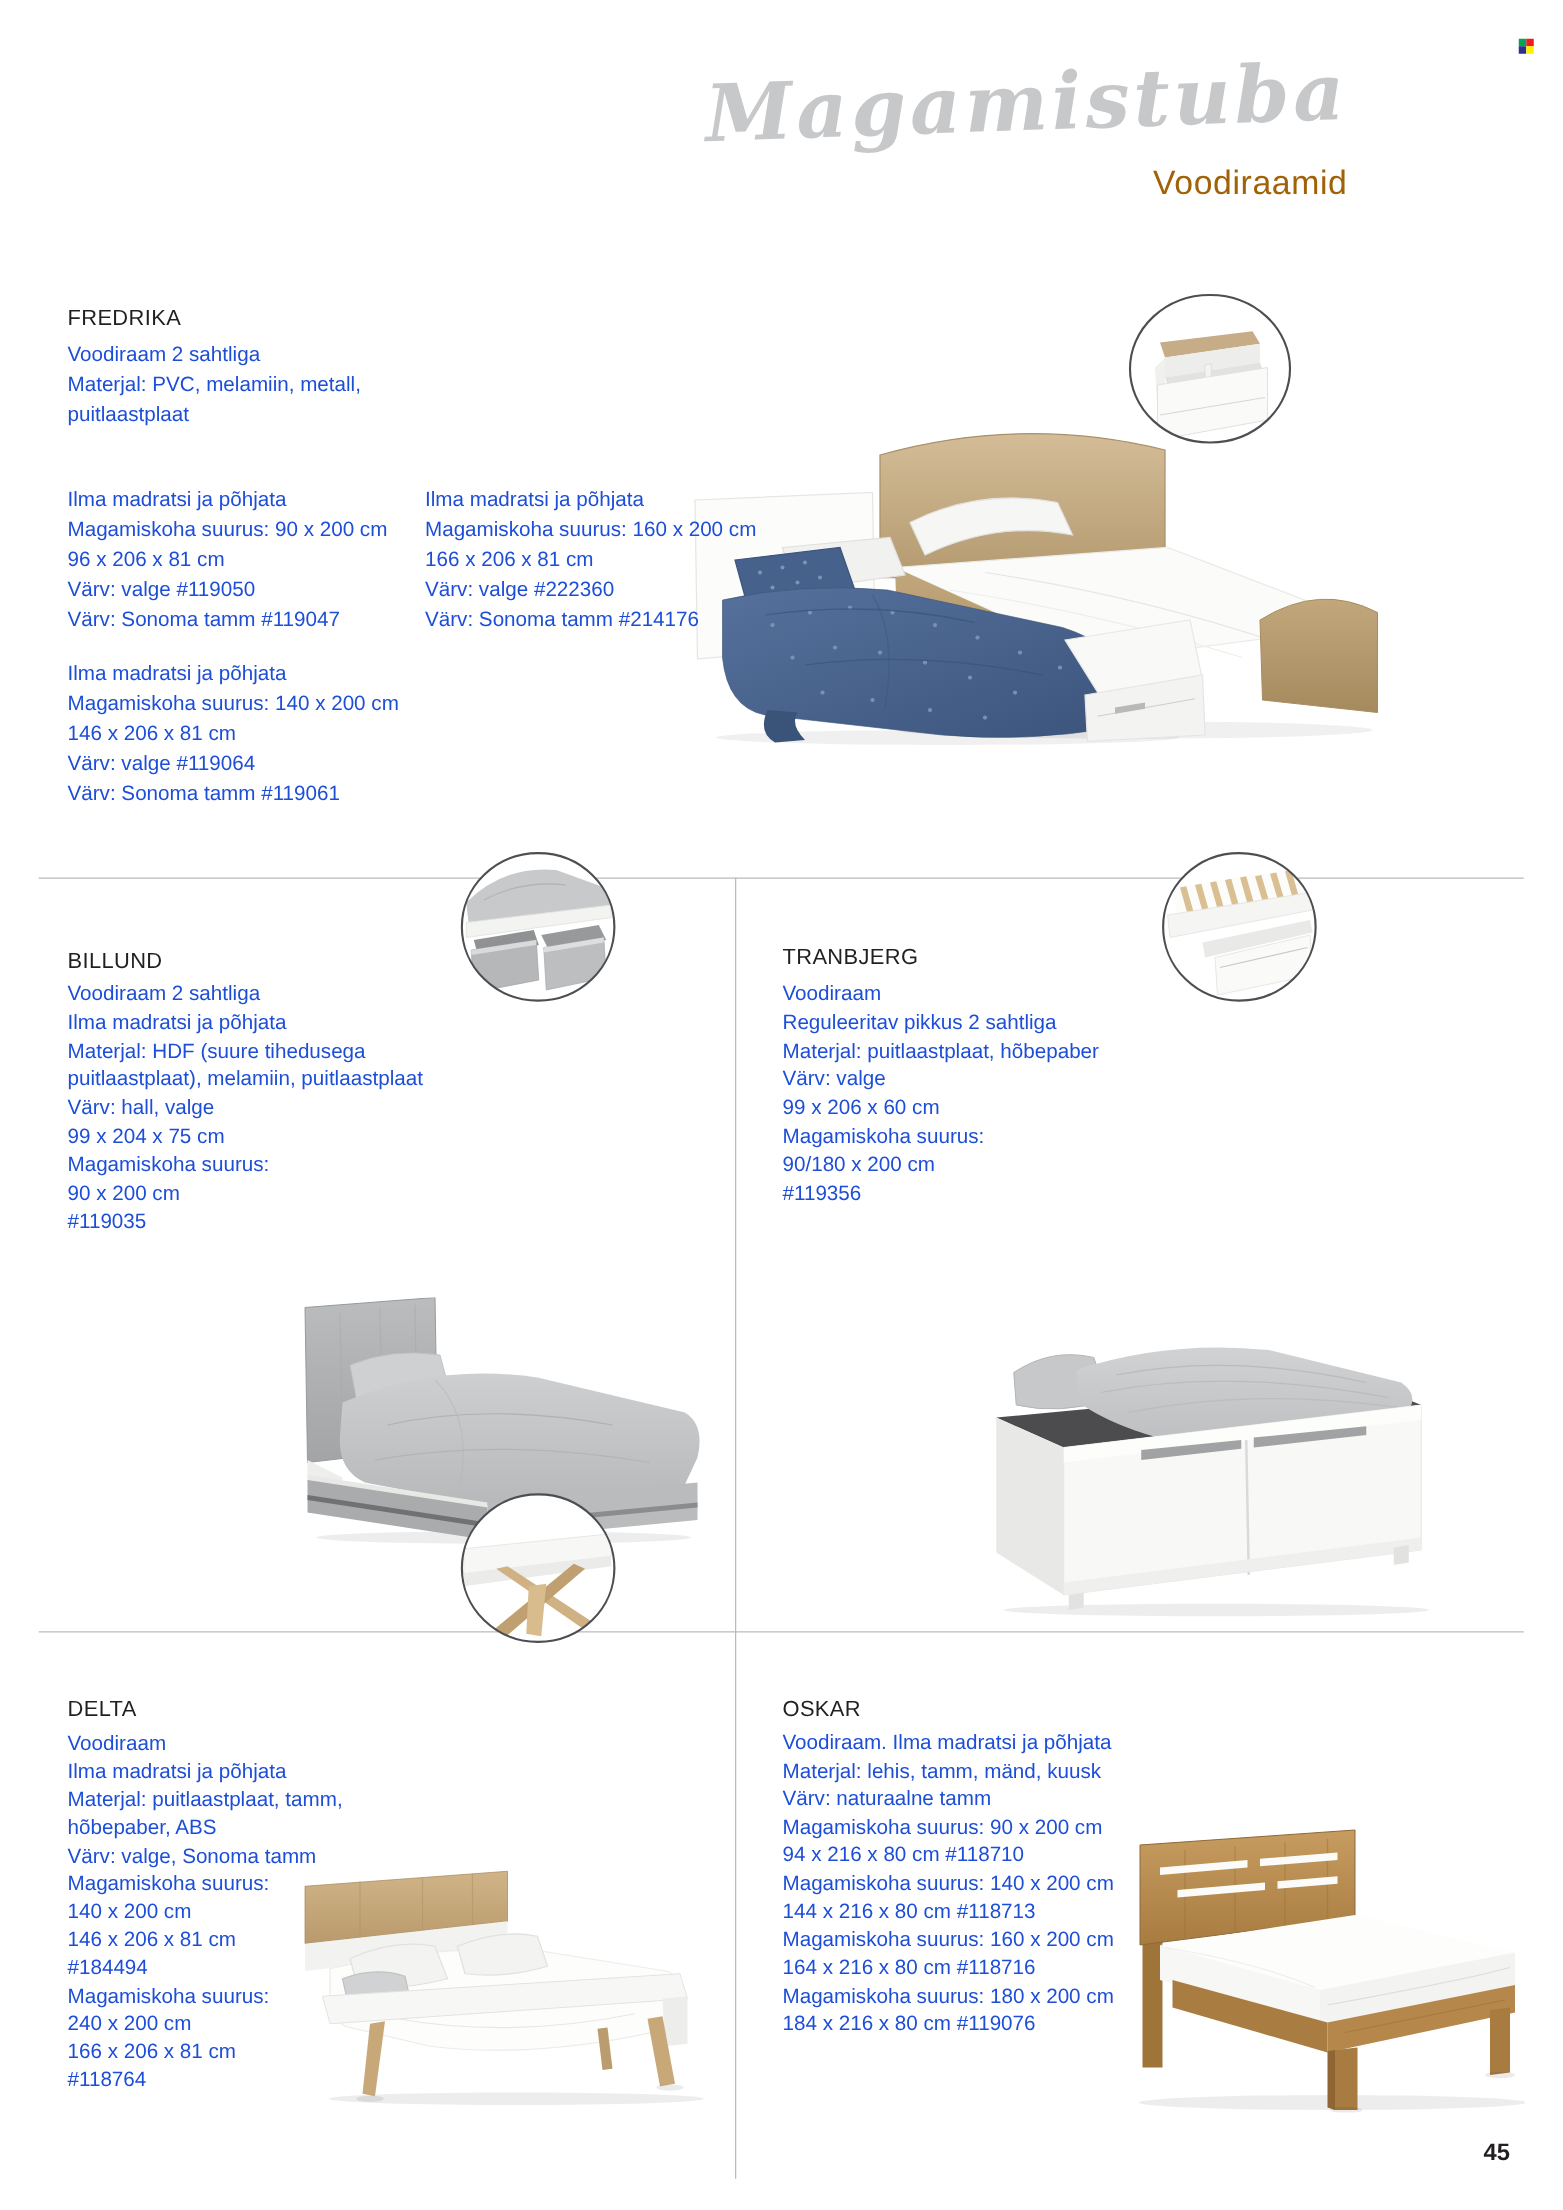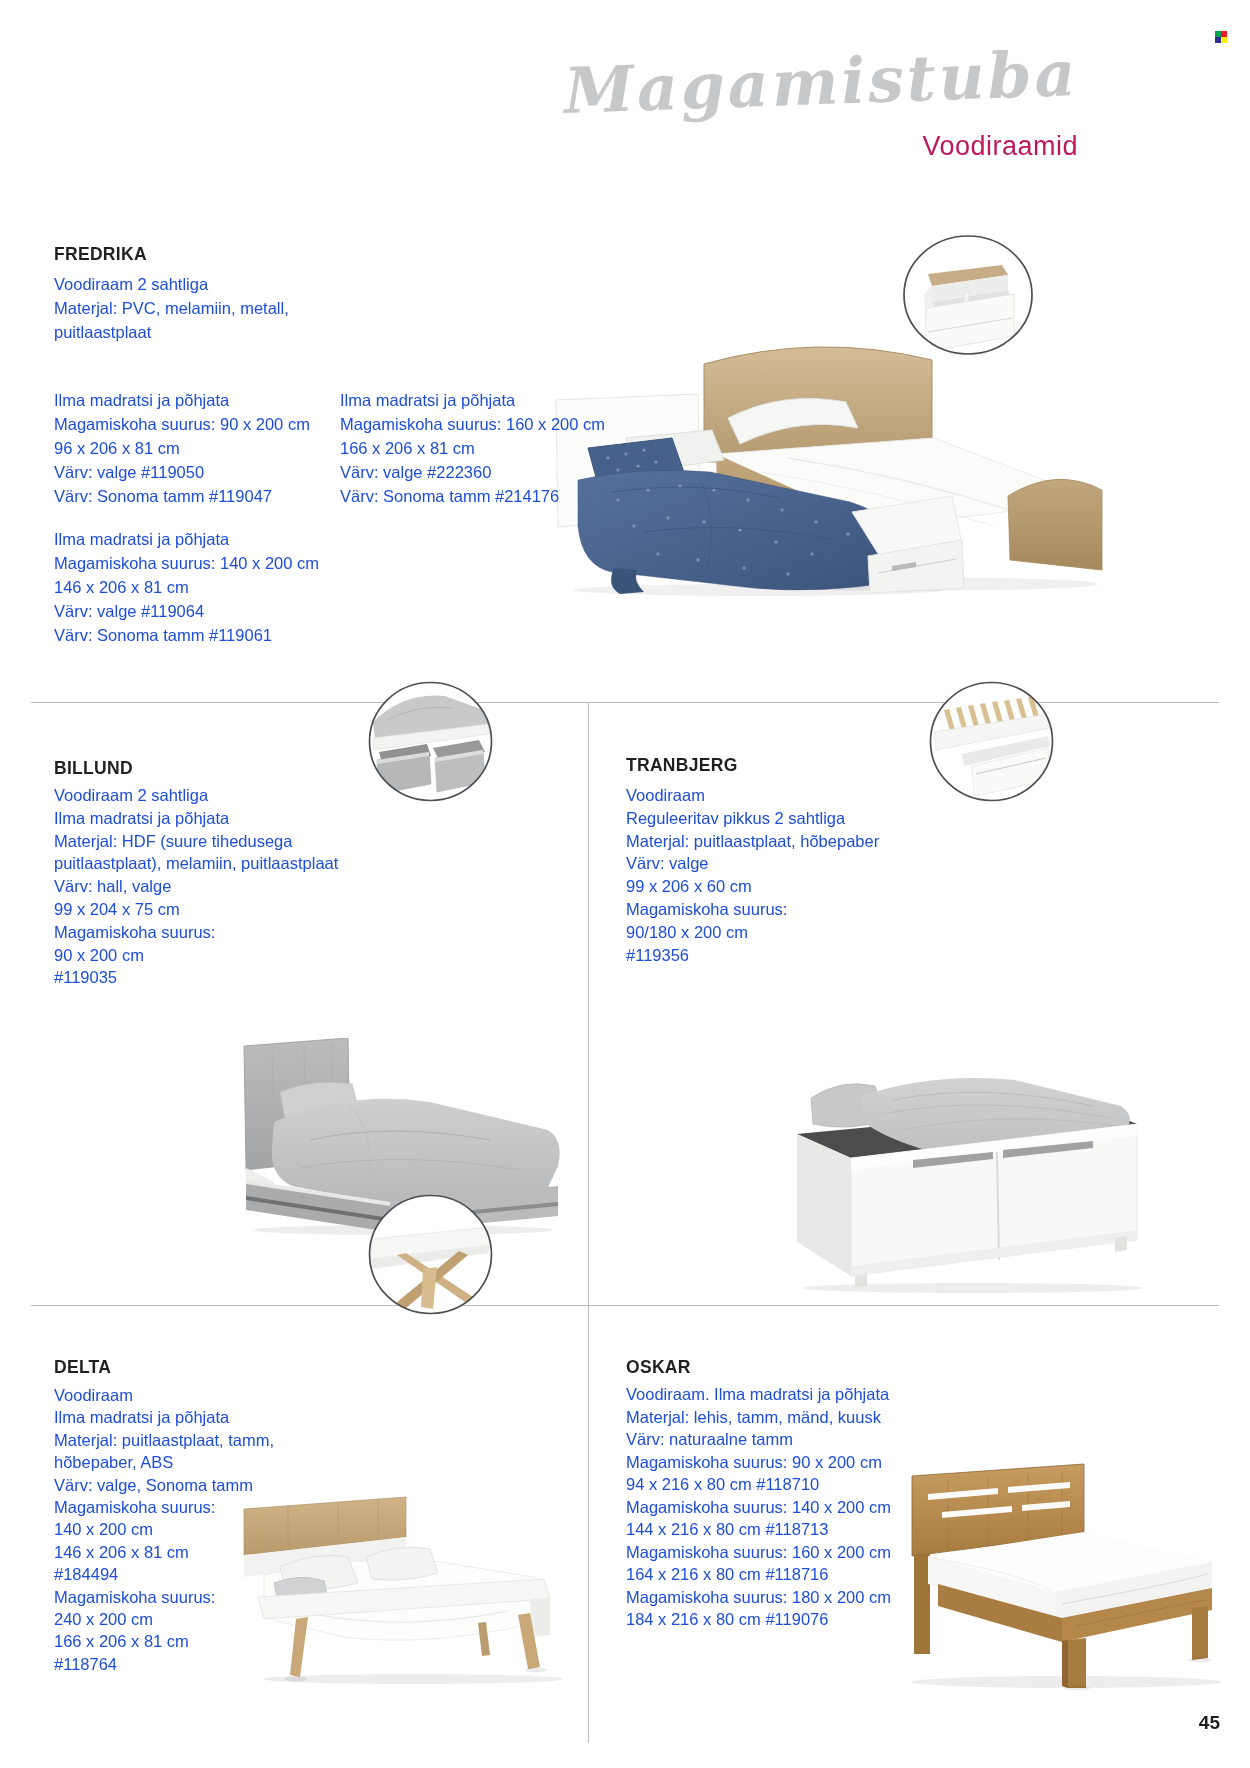--- a/index.html
+++ b/index.html
@@ -2,34 +2,34 @@
 <html><head>
 <meta charset="utf-8">
 <style>
   html,body{margin:0;padding:0;background:#ffffff;}
   .page{position:relative;width:1250px;height:1768px;background:#fff;
         font-family:"Liberation Sans",sans-serif;overflow:hidden;}
   .script-title{position:absolute;right:172px;top:36px;
         font-family:"DejaVu Serif",serif;font-style:italic;font-weight:700;
         font-size:63px;color:#c7c8ca;letter-spacing:3px;transform:rotate(-2deg);
         transform-origin:right center;white-space:nowrap;}
-  .subtitle{position:absolute;right:172px;top:131px;font-size:27px;color:#be185d;
+  .subtitle{position:absolute;right:172px;top:131px;font-size:27px;color:#a16207;
         letter-spacing:.5px;}
   .brand-icon{position:absolute;left:1215px;top:31px;width:12px;height:12px;
         display:grid;grid-template-columns:6px 6px;grid-template-rows:6px 6px;}
   .brand-icon span{width:6px;height:6px;display:block;}
-  .prod-title{position:absolute;font-size:17.5px;font-weight:700;color:#221f20;
+  .prod-title{position:absolute;font-size:17.5px;font-weight:400;color:#221f20;
         letter-spacing:.3px;white-space:nowrap;}
   .spec{position:absolute;font-size:16.5px;color:#1d4ed8;white-space:nowrap;}
   .lh240{line-height:24px;}
   .lh228{line-height:22.8px;}
   .lh225{line-height:22.5px;}
   .lh224{line-height:22.4px;}
   .divider{position:absolute;background:#b9bbbd;}
-  .page-number{position:absolute;right:30px;top:1712px;font-size:19px;
+  .page-number{position:absolute;right:42px;top:1712px;font-size:19px;
         font-weight:700;color:#221f20;}
   svg.photo{position:absolute;}
 </style>
 </head>
 <body>
 
 <div class="page">
 
   <div class="brand-icon">
     <span style="background: rgb(0, 166, 81);"></span>

